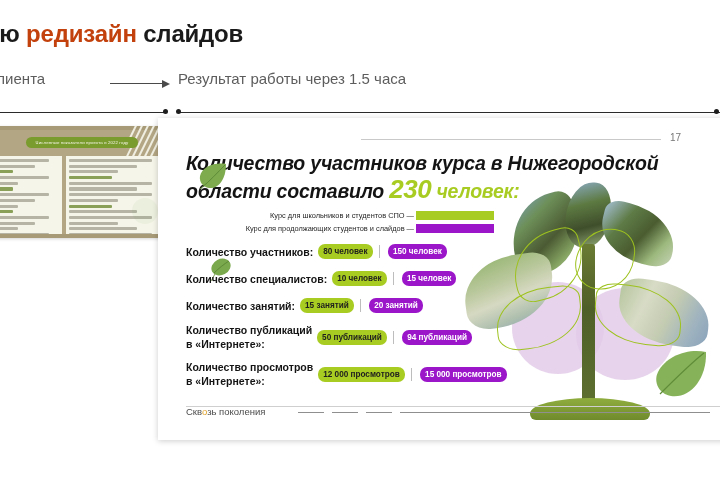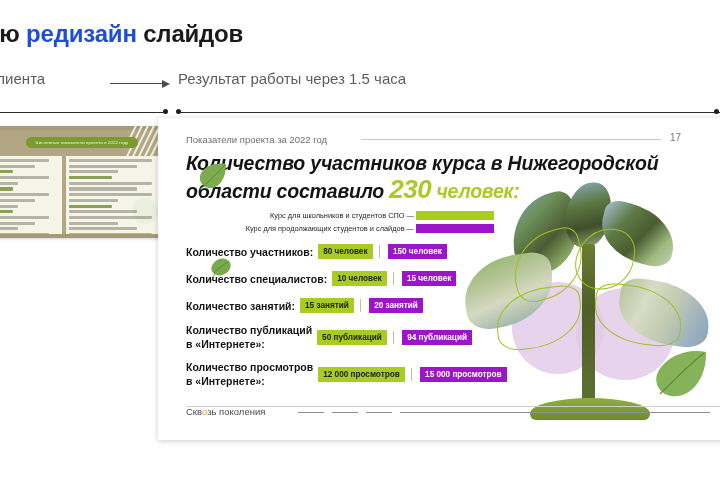--- a/index.html
+++ b/index.html
@@ -9,21 +9,21 @@
     -webkit-font-smoothing:antialiased;
   }
   .page{position:relative;width:720px;height:480px;background:#ffffff;}
 
   
   .hdr-title{
     position:absolute;left:-42px;top:20px;width:600px;
     font-size:24px;font-weight:bold;color:#1a1a1a;letter-spacing:-0.2px;
     white-space:nowrap;
   }
-  .hdr-title .accent{color:#1d4ed8;}
+  .hdr-title .accent{color:#c2410c;}
 
   .sub-row{position:absolute;left:-40px;top:70px;width:760px;height:24px;}
   .sub-left{
     position:absolute;left:0;top:0;font-size:15px;color:#5d5d5d;white-space:nowrap;
   }
   .arrow-wrap{position:absolute;left:150px;top:9px;width:62px;height:9px;}
   .arrow-line{position:absolute;left:0;top:4px;width:54px;height:1.3px;background:#4a4a4a;}
   .arrow-head{
     position:absolute;left:52px;top:0.5px;width:0;height:0;
     border-top:4px solid transparent;border-bottom:4px solid transparent;
@@ -113,21 +113,21 @@
   
   .metrics{position:absolute;left:28px;top:124px;width:330px;}
   .m-row{position:relative;margin-bottom:9px;}
   .m-label{
     display:inline-block;vertical-align:middle;
     font-size:10.5px;font-weight:bold;color:#141414;line-height:14px;
   }
   .m-label .l2{display:block;}
   .chip{
     display:inline-block;vertical-align:middle;margin-left:5px;
-    font-size:8.2px;font-weight:bold;line-height:13px;padding:1px 5px;white-space:nowrap;
+    font-size:8.2px;font-weight:bold;line-height:13px;padding:1px 5px;white-space:nowrap;border-radius:7px;
   }
   .chip.green{background:#a8cc22;color:#1e1e1e;}
   .chip.purple{background:#9b16c9;color:#ffffff;}
   .sep{
     display:inline-block;vertical-align:middle;width:1.4px;height:13px;
     background:#bdbdbd;margin:0 3px 0 6px;
   }
 
   
   .foot-line{position:absolute;left:28px;top:288px;width:524px;height:12px;}
@@ -228,21 +228,20 @@
           <div class="tl g"></div>
           <div class="tl s"></div>
         <div class="tl m"></div>
           <div class="tl g"></div>
       </div>
     </div>
   </div>
 
   <div class="slide">
 
-    <div class="eyebrow">Показатели проекта за 2022 год</div>
     <div class="eyebrow-line"></div>
     <div class="pagenum">17</div>
 
     <div class="headline">
       <span>Количество участников курса в Нижегородской</span><br>
       <span>области составило </span><span class="big">230</span><span class="grn"> человек:</span>
     </div>
 
     <div class="plant">
       <div class="halo" style="left:54px;top:112px;width:92px;height:92px;"></div>

